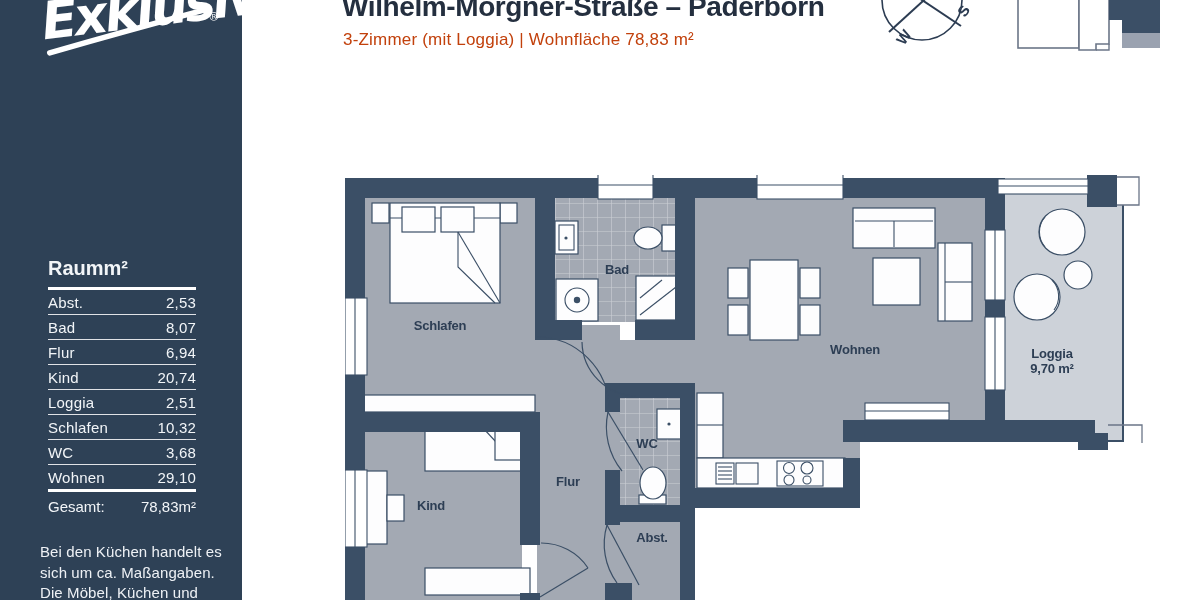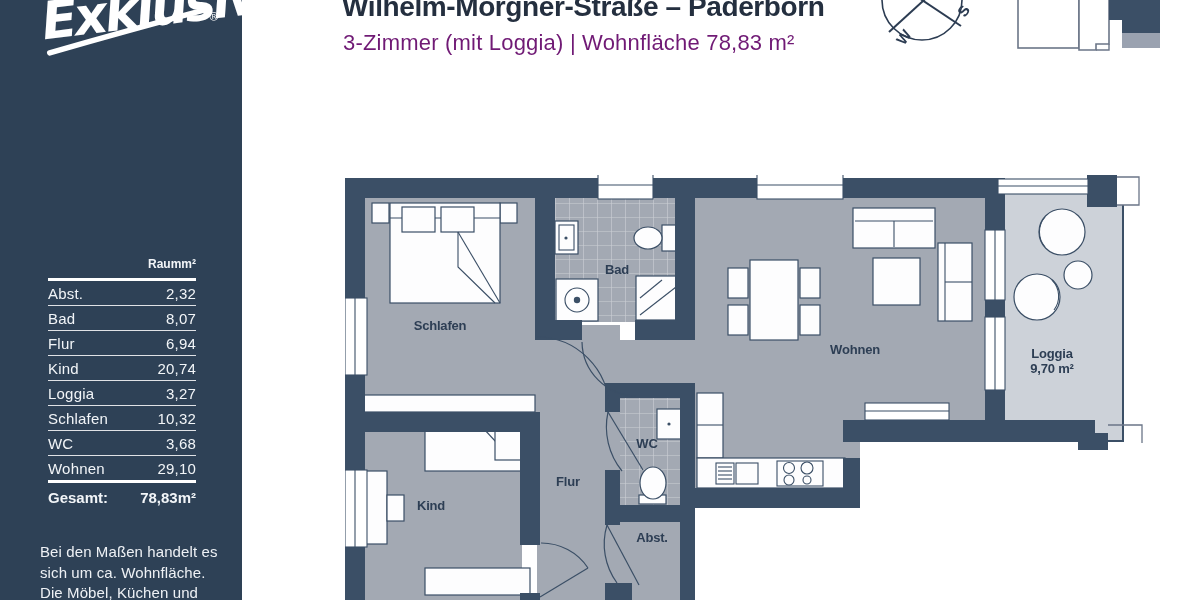--- a/index.html
+++ b/index.html
@@ -10,43 +10,43 @@
   .page{position:absolute;inset:0;width:1200px;height:600px;overflow:hidden;}
 
   
   .sidebar{
     position:absolute;left:0;top:0;width:242px;height:600px;
     background:#2e4156;color:#f2f5f8;overflow:hidden;
   }
   .logo-wrap{position:absolute;left:0;top:-16px;width:242px;height:100px;}
   .rtable{position:absolute;left:48px;top:255px;width:148px;font-size:15px;}
   .rtable .thead{
-    display:flex;justify-content:flex-end;font-weight:bold;font-size:12px;
+    display:flex;justify-content:flex-start;font-weight:bold;font-size:20px;
     padding:2px 0 7px 0;border-bottom:3px solid #ffffff;
   }
   .rtable .trow{
     display:flex;justify-content:space-between;
     padding:4px 0 3px 0;border-bottom:1.2px solid rgba(255,255,255,.85);
     letter-spacing:.2px;
   }
   .rtable .trow:nth-child(9){border-bottom:3px solid #ffffff;}
-  .rtable .ttotal{display:flex;justify-content:space-between;padding:6px 0 2px 0;font-weight:bold;}
+  .rtable .ttotal{display:flex;justify-content:space-between;padding:6px 0 2px 0;}
   .disclaimer{
     position:absolute;left:40px;top:542px;width:190px;
     font-size:15px;line-height:20.5px;color:#eef1f5;letter-spacing:.1px;
   }
 
   
   .title{
     position:absolute;left:342px;top:-9px;
     font-size:28px;font-weight:800;color:#242f3f;letter-spacing:-.4px;white-space:nowrap;
   }
   .subtitle{
     position:absolute;left:343px;top:30px;
-    font-size:22px;font-weight:400;color:#701a75;letter-spacing:.2px;white-space:nowrap;
+    font-size:17px;font-weight:400;color:#c2410c;letter-spacing:.2px;white-space:nowrap;
   }
 
   
   .floorplan{position:absolute;left:345px;top:175px;}
   .compass{position:absolute;left:865px;top:0px;}
   .miniplan{position:absolute;left:1010px;top:0px;}
 
   .roomlabel{
     font-family:"Liberation Sans",sans-serif;font-size:13px;font-weight:700;
     fill:#2d3e54;letter-spacing:-.2px;text-anchor:middle;
@@ -73,59 +73,59 @@
       </svg>
     </div>
 
     <div class="rtable">
       <div class="thead">
         <span>Raum</span>
         <span>m²</span>
       </div>
       <div class="trow">
         <span>Abst.</span>
-        <span>2,32</span>
+        <span>2,53</span>
       </div>
       <div class="trow">
         <span>Bad</span>
         <span>8,07</span>
       </div>
       <div class="trow">
         <span>Flur</span>
         <span>6,94</span>
       </div>
       <div class="trow">
         <span>Kind</span>
         <span>20,74</span>
       </div>
       <div class="trow">
         <span>Loggia</span>
-        <span>3,27</span>
+        <span>2,51</span>
       </div>
       <div class="trow">
         <span>Schlafen</span>
         <span>10,32</span>
       </div>
       <div class="trow">
         <span>WC</span>
         <span>3,68</span>
       </div>
       <div class="trow">
         <span>Wohnen</span>
         <span>29,10</span>
       </div>
       <div class="ttotal">
         <span>Gesamt:</span>
         <span>78,83m²</span>
       </div>
     </div>
 
     <div class="disclaimer">
-      <div>Bei den Maßen handelt es</div>
-      <div>sich um ca. Wohnfläche.</div>
+      <div>Bei den Küchen handelt es</div>
+      <div>sich um ca. Maßangaben.</div>
       <div>Die Möbel, Küchen und</div>
 
     </div>
   </aside>
 
   <div class="title">Wilhelm-Morgner-Straße – Paderborn</div>
   <div class="subtitle">3-Zimmer (mit Loggia) | Wohnfläche 78,83 m²</div>
 
   <svg class="compass" width="115" height="62" viewBox="0 0 115 62">
     <circle cx="57" cy="0" r="40" fill="none" stroke="#2c3c52" stroke-width="1.6"></circle>

